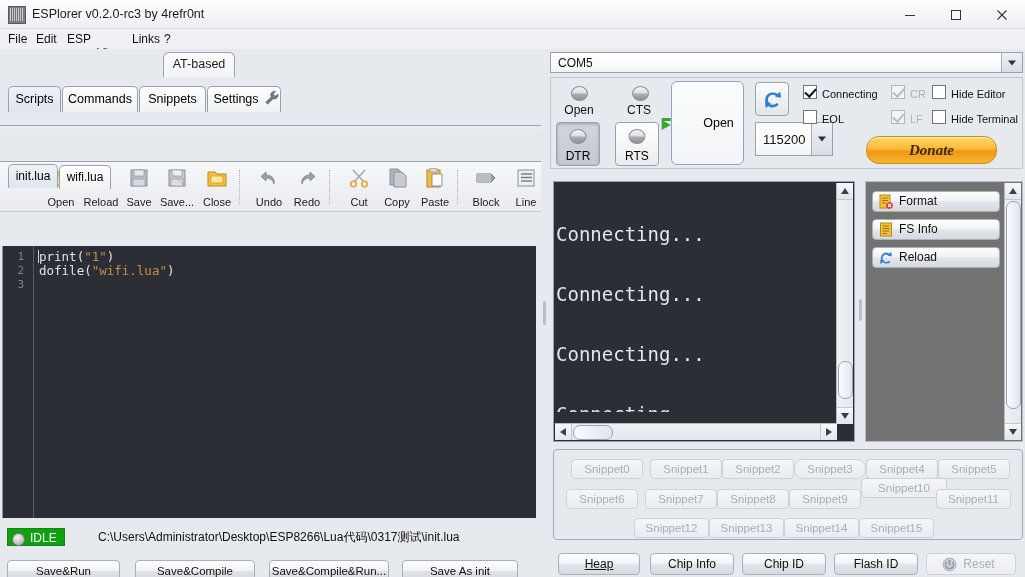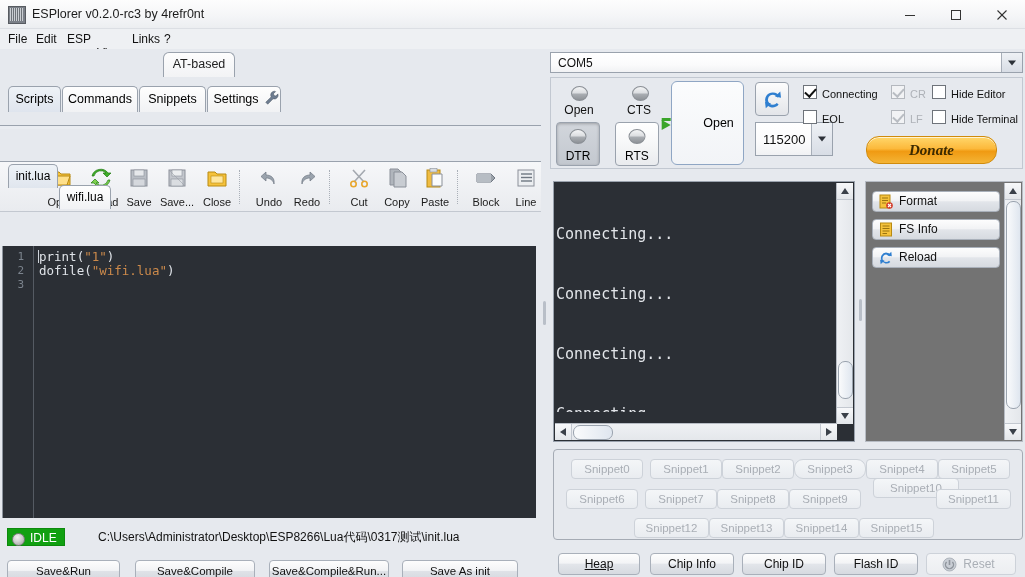--- a/index.html
+++ b/index.html
@@ -164,21 +164,21 @@
     border:1px solid #d08b0c;box-shadow:inset 0 1px 0 rgba(255,255,255,.7);
     cursor:default;}
   .donate span{position:absolute;left:50%;top:50%;transform:translate(-50%,-50%);
     font-size:15px;font-weight:bold;font-style:italic;color:#3b2a00;
     font-family:"Liberation Serif",serif;}
 
   
   .termwrap{position:absolute;left:553px;top:181px;width:302px;height:261px;
     box-sizing:border-box;border:1px solid #9aa2ad;background:#2b2f35;}
   .term{position:absolute;left:2px;top:2px;width:272px;height:228px;overflow:hidden;
-    font-family:"DejaVu Sans Mono",monospace;font-size:15px;color:#e3e6ea;
+    font-family:"DejaVu Sans Mono",monospace;font-size:19px;color:#e3e6ea;
     line-height:20px;white-space:pre;}
   .sb-v{position:absolute;right:1px;top:1px;width:16px;bottom:17px;
     background:linear-gradient(90deg,#eff1f4 0%,#e4e7eb 100%);border-left:1px solid #b7bcc4;}
   .sb-h{position:absolute;left:1px;right:17px;bottom:1px;height:16px;
     background:linear-gradient(180deg,#eff1f4 0%,#e4e7eb 100%);border-top:1px solid #b7bcc4;}
   .sb-thumb{position:absolute;border:1px solid #9aa3ae;border-radius:7px;
     background:linear-gradient(90deg,#fafbfc 0%,#dfe6ef 100%);}
 
   .rpanel-scroll{position:absolute;left:857px;top:181px;width:8px;height:261px;
     background:#e6e9ee;}
@@ -399,21 +399,21 @@
                 <line x1="6" y1="10.5" x2="17" y2="10.5"></line>
                 <line x1="6" y1="14" x2="17" y2="14"></line>
               </g>
             </svg>
         </span>
         <span class="lbl">Line</span>
       </div>
     </div>
 
     <div class="ftab sel" style="left:8px;top:115px;width:50px;">init.lua</div>
-    <div class="ftab unsel" style="left:59px;top:116px;width:52px;margin-top:20px;">wifi.lua</div>
+    <div class="ftab unsel" style="left:59px;top:116px;width:52px;">wifi.lua</div>
 
     <div class="editor">
       <div class="gutter">
         <div class="gutter-line" style="top:4px;">1</div>
         <div class="gutter-line" style="top:18px;">2</div>
         <div class="gutter-line" style="top:32px;">3</div>
       </div>
       <div class="gutter-sep"></div>
       <div class="caret" style="top:4px;"></div>
       <div class="code" style="top:4px;"><span>print(</span><span class="str">"1"</span><span>)</span></div>
@@ -595,21 +595,21 @@
     <div class="snip" style="left:96px;top:9px;width:72px;">Snippet1</div>
     <div class="snip" style="left:168px;top:9px;width:72px;">Snippet2</div>
     <div class="snip" style="left:240px;top:9px;width:72px;border-radius:9px;">Snippet3</div>
     <div class="snip" style="left:312px;top:9px;width:72px;">Snippet4</div>
     <div class="snip" style="left:384px;top:9px;width:72px;">Snippet5</div>
 
     <div class="snip" style="left:12px;top:39px;width:72px;">Snippet6</div>
     <div class="snip" style="left:91px;top:39px;width:72px;">Snippet7</div>
     <div class="snip" style="left:163px;top:39px;width:72px;">Snippet8</div>
     <div class="snip" style="left:235px;top:39px;width:72px;">Snippet9</div>
-    <div class="snip" style="left:307px;top:28px;width:86px;margin-left:12px;">Snippet10</div>
+    <div class="snip" style="left:307px;top:28px;width:86px;">Snippet10</div>
     <div class="snip" style="left:382px;top:39px;width:75px;">Snippet11</div>
 
     <div class="snip" style="left:80px;top:68px;width:75px;">Snippet12</div>
     <div class="snip" style="left:155px;top:68px;width:75px;">Snippet13</div>
     <div class="snip" style="left:230px;top:68px;width:75px;">Snippet14</div>
     <div class="snip" style="left:305px;top:68px;width:75px;">Snippet15</div>
   </div>
 
   <div class="bbtn" style="left:558px;width:82px;text-decoration:underline;">Heap</div>
   <div class="bbtn" style="left:650px;width:84px;">Chip Info</div>

